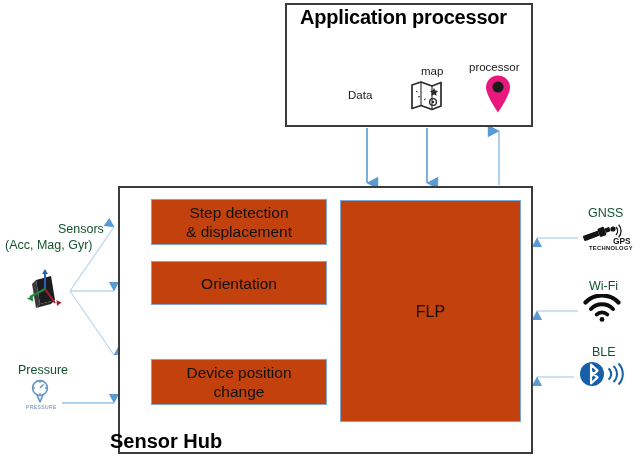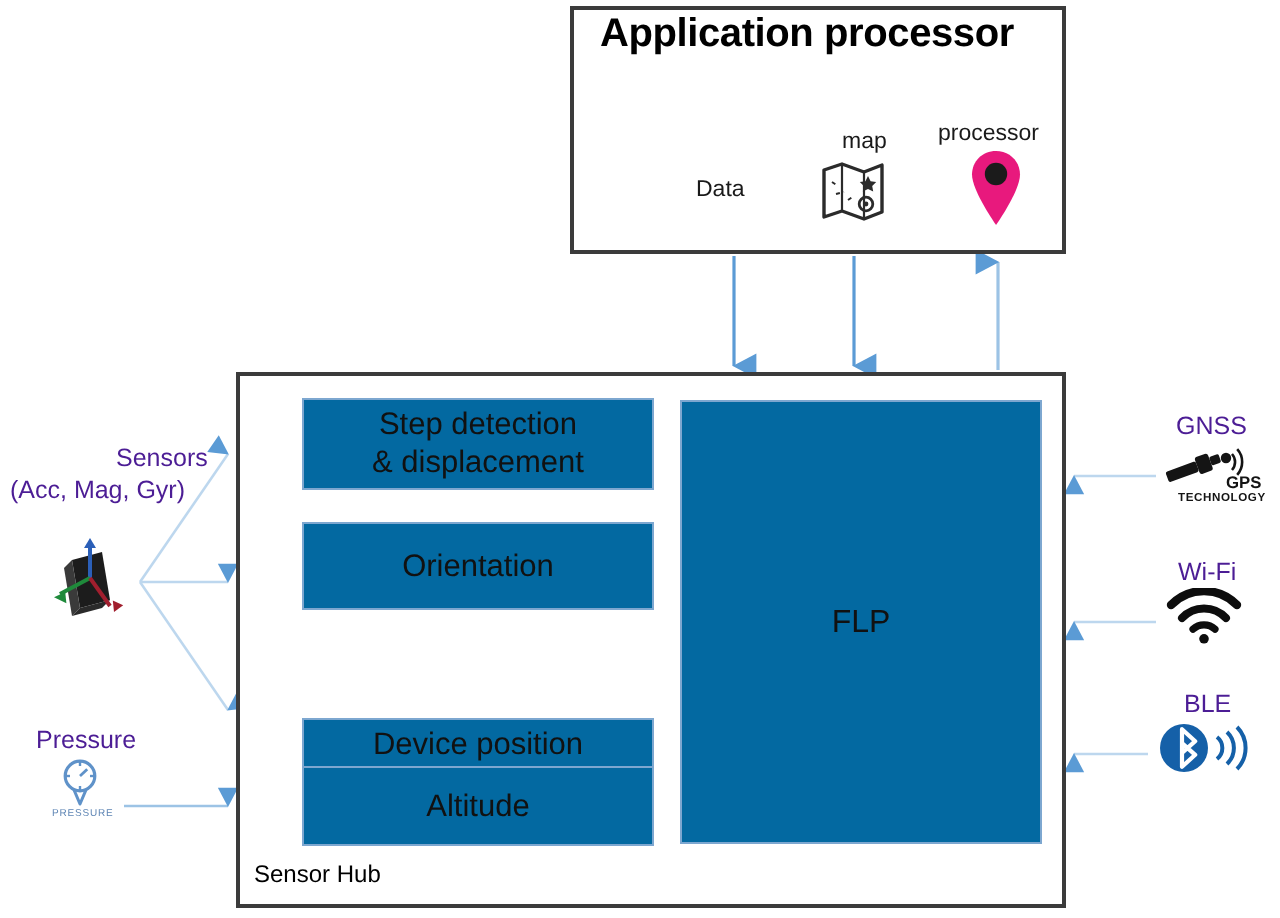--- a/index.html
+++ b/index.html
@@ -22,49 +22,49 @@
     box-sizing:border-box;
   }
   #app-proc-box{left:285px;top:3px;width:248px;height:124px;}
   #sensor-hub-box{left:118px;top:186px;width:415px;height:268px;}
 
   .title-app{
     position:absolute;left:300px;top:6px;
     font-size:20px;font-weight:bold;letter-spacing:-0.2px;
   }
   .title-hub{
-    position:absolute;left:127px;top:430px;
-    font-size:12px;font-weight:normal;
+    position:absolute;left:110px;top:430px;
+    font-size:20px;font-weight:bold;
   }
 
   
   .box-inner{
     position:absolute;
     border:1px solid #7da7d0;
-    background:#0369a1;
+    background:#c2410c;
     box-sizing:border-box;
     display:flex;align-items:center;justify-content:center;
     text-align:center;
     font-size:15.5px;
     line-height:19px;
     color:#111;
   }
   #blk-step{left:151px;top:199px;width:176px;height:46px;}
   #blk-orient{left:151px;top:261px;width:176px;height:44px;}
   #blk-devpos{left:151px;top:318px;width:176px;height:46px;margin-top:41px;}
   #blk-alt{left:151px;top:383px;width:176px;height:40px;}
   #blk-flp{left:340px;top:200px;width:181px;height:222px;font-size:16px;}
 
   
   .cap{position:absolute;font-size:11.5px;color:#1a1a1a;white-space:nowrap;}
   #cap-data{left:348px;top:89px;}
   #cap-map{left:411px;top:65px;padding-left:10px;}
   #cap-position{left:469px;top:61px;}
 
-  .side-lbl{position:absolute;font-size:12.5px;color:#4c1d95;white-space:nowrap;text-align:center;}
+  .side-lbl{position:absolute;font-size:12.5px;color:#14532d;white-space:nowrap;text-align:center;}
   #lbl-sensors{left:18px;top:222px;margin-left:40px;}
   #lbl-sensors2{left:5px;top:238px;}
   #lbl-pressure{left:18px;top:363px;}
   #lbl-gnss{left:588px;top:206px;}
   #lbl-wifi{left:589px;top:279px;}
   #lbl-ble{left:592px;top:345px;}
   #lbl-pressure-sub{left:26px;top:404px;font-size:5px;color:#5f86b5;letter-spacing:.4px;}
 
   
   .icon{position:absolute;}
@@ -153,23 +153,20 @@
     <span>Orientation</span>
   </div>
 
   <div class="box-inner" id="blk-devpos">
     <span>
       <span>Device position</span><br>
       <span>change</span>
     </span>
   </div>
 
-  <div class="box-inner" id="blk-alt">
-    <span>Altitude</span>
-  </div>
 
   <div class="box-inner" id="blk-flp">
     <span>FLP</span>
   </div>
 
   <div class="side-lbl" id="lbl-sensors">Sensors</div>
   <div class="side-lbl" id="lbl-sensors2">(Acc, Mag, Gyr)</div>
 
   <div class="icon" id="ico-imu">
     <svg viewBox="0 0 46 46" width="46" height="46">

